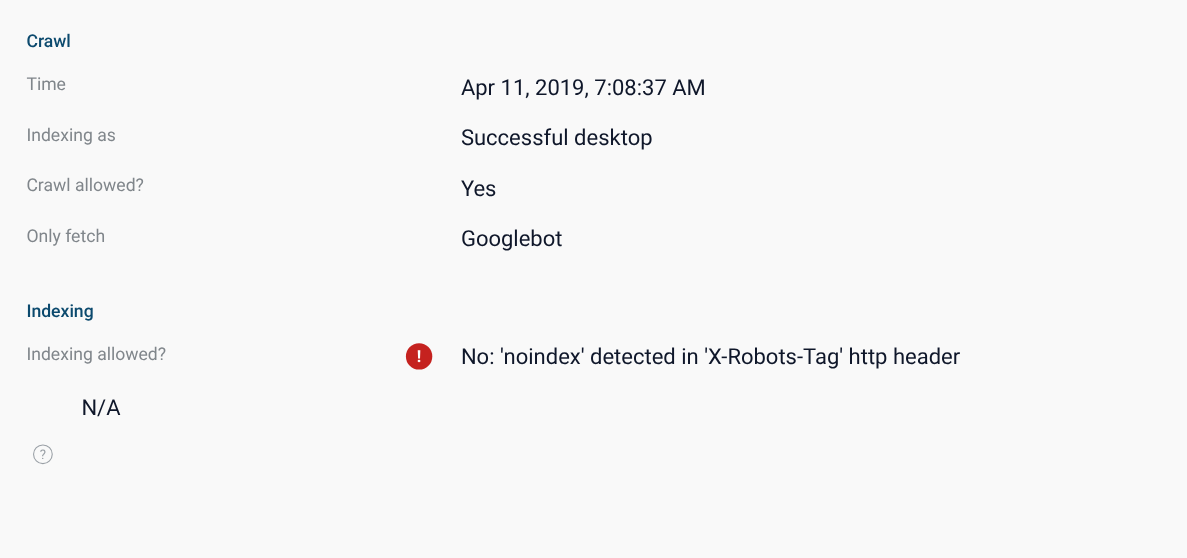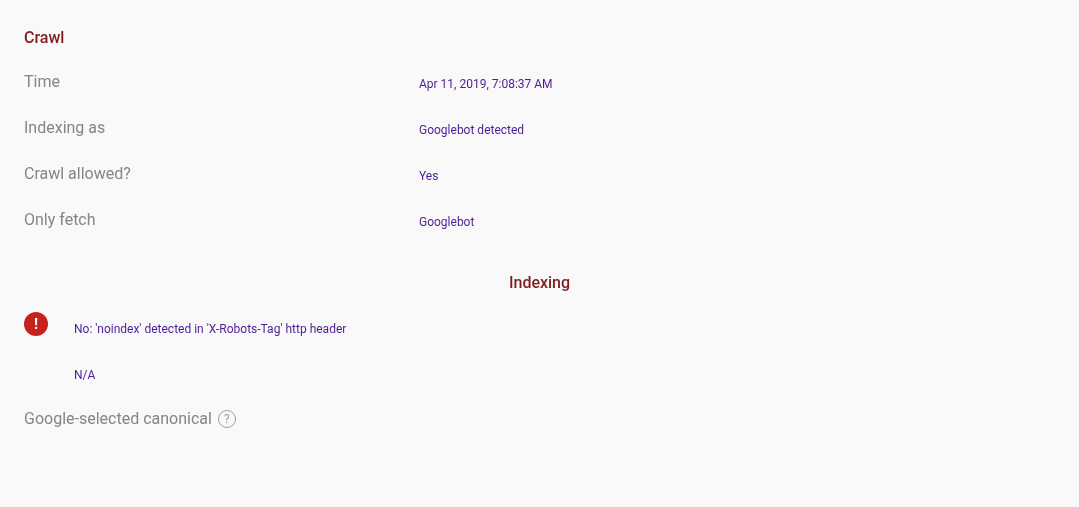--- a/index.html
+++ b/index.html
@@ -7,52 +7,51 @@
       font-family: Roboto, Arial, sans-serif;
       background: #f9f9f9;
       padding: 24px;
       color: #202124;
       width: 1079px;
       height: 507px;
     }
     .section-header {
       font-size: 16px;
       font-weight: 500;
-      color: #7f1d1d;
+      color: #0c4a6e;
       margin-bottom: 20px;
       margin-top: 4px;
     }
     .section-header.second {
       margin-top: 44px;
-      text-align: center;
     }
     .row {
       display: flex;
-      align-items: flex-end;
+      align-items: flex-start;
       margin-bottom: 22px;
       min-height: 24px;
     }
     .label {
       width: 345px;
       flex-shrink: 0;
       font-size: 16px;
       color: #80868b;
       display: flex;
       align-items: center;
     }
     .icon-slot {
       width: 50px;
       flex-shrink: 0;
       display: flex;
       align-items: center;
       justify-content: flex-start;
     }
     .value {
-      font-size: 12px;
-      color: #4c1d95;
+      font-size: 20px;
+      color: #0f172a;
     }
     .error-icon {
       width: 24px;
       height: 24px;
       background: #c5221f;
       border-radius: 50%;
       display: flex;
       align-items: center;
       justify-content: center;
       color: #fff;
@@ -81,51 +80,51 @@
 
   <div class="row">
     <div class="label">Time</div>
     <div class="icon-slot"></div>
     <div class="value">Apr 11, 2019, 7:08:37 AM</div>
   </div>
 
   <div class="row">
     <div class="label">Indexing as</div>
     <div class="icon-slot"></div>
-    <div class="value">Googlebot detected</div>
+    <div class="value">Successful desktop</div>
   </div>
 
   <div class="row">
     <div class="label">Crawl allowed?</div>
     <div class="icon-slot"></div>
     <div class="value">Yes</div>
   </div>
 
   <div class="row">
     <div class="label">Only fetch</div>
     <div class="icon-slot"></div>
     <div class="value">Googlebot</div>
   </div>
 </div>
 
 <div>
   <div class="section-header second">Indexing</div>
 
   <div class="row">
+    <div class="label">Indexing allowed?</div>
     <div class="icon-slot">
       <div class="error-icon">!</div>
     </div>
     <div class="value">No: 'noindex' detected in 'X-Robots-Tag' http header</div>
   </div>
 
   <div class="row">
     <div class="icon-slot"></div>
     <div class="value">N/A</div>
   </div>
 
   <div class="row">
     <div class="label">
-      <span>Google-selected canonical</span>
       <span class="help-icon">?</span>
     </div>
     <div class="icon-slot"></div>
   </div>
 </div>
 
 </body></html>

